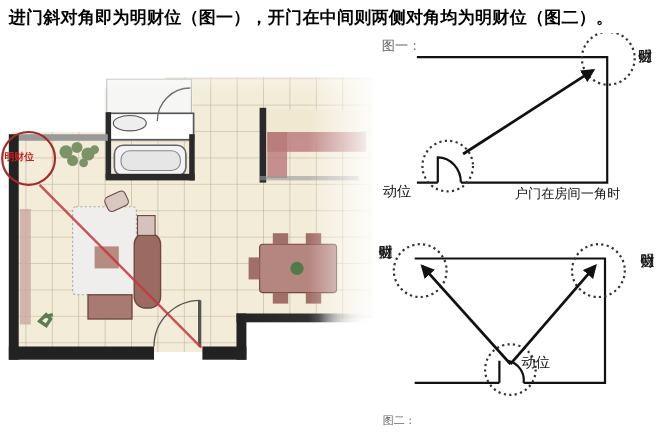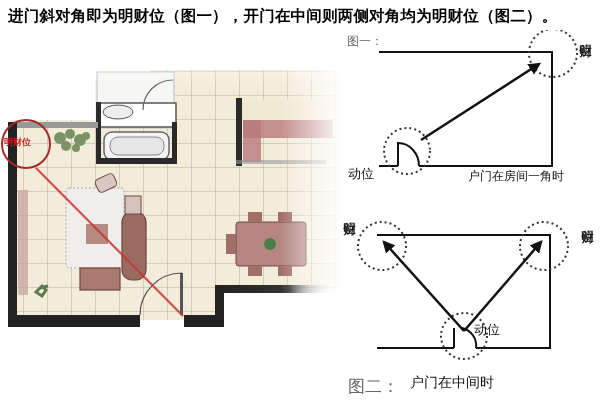--- a/index.html
+++ b/index.html
@@ -154,15 +154,14 @@
   </svg>
 
   <div class="lbl figtag" style="left:7px; top:3px;">图一：</div>
   <div class="lbl vert" style="left:238px; top:4px;">明财位</div>
   <div class="lbl" style="left:8px; top:135px; font-size:13px;">动位</div>
   <div class="lbl" style="left:84px; top:138px; font-size:12px;margin-left:44px;">户门在房间一角时</div>
 
   <div class="lbl vert" style="left:2px; top:182px;">明财位</div>
   <div class="lbl vert" style="left:240px; top:190px;">明财位</div>
   <div class="lbl" style="left:134px; top:291px; font-size:13px;">动位</div>
-  <div class="lbl figtag" style="left:8px; top:345px; font-size:17px;">图二：</div>
-  <div class="lbl" style="left:70px; top:344px; font-size:14px;">户门在中间时</div>
+  <div class="lbl figtag" style="left:8px; top:345px; font-size:10px;">图二：</div>
 </div>
 
 </body></html>

